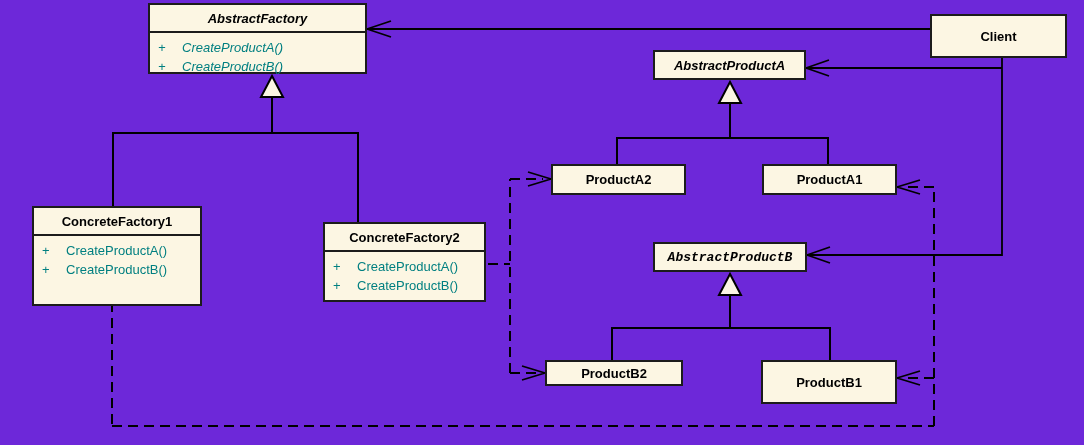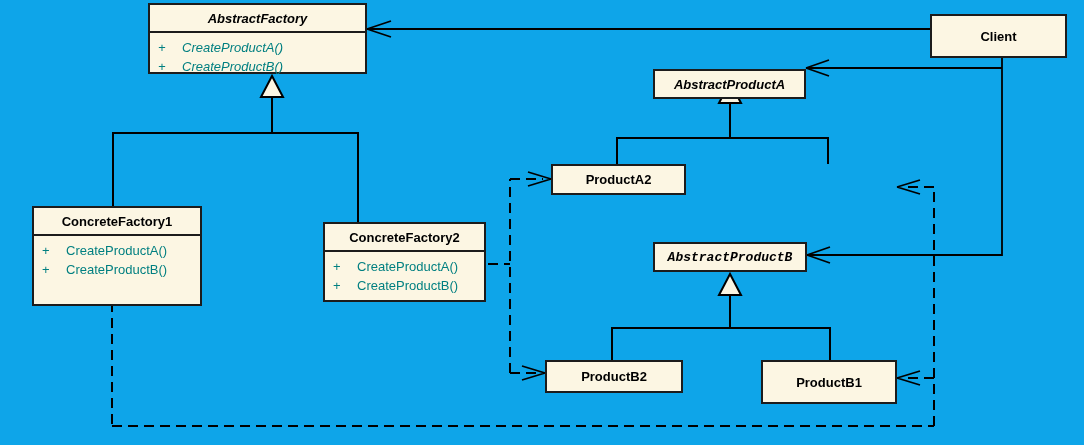--- a/index.html
+++ b/index.html
@@ -1,19 +1,19 @@
 <!DOCTYPE html>
 <html><head>
 <meta charset="utf-8">
 <style>
   html,body{margin:0;padding:0;background:#ffffff;}
   .canvas{
     position:relative;
     width:1084px;height:445px;
-    background:#0ea5e9;
+    background:#6d28d9;
     font-family:"Liberation Sans","DejaVu Sans",sans-serif;
     overflow:hidden;
   }
   svg.connectors{position:absolute;left:0;top:0;z-index:0;}
   .uml-box{
     position:absolute;
     box-sizing:border-box;
     background:#fcf6e3;
     border:2px solid #1c1c1c;
     z-index:1;
@@ -106,28 +106,31 @@
         <span class="vis">+</span>
         <span>CreateProductB()</span>
       </div>
     </div>
   </div>
 
   <div class="uml-box" style="left:930px;top:14px;width:137px;height:44px;">
     <div class="uml-title">Client</div>
   </div>
 
-  <div class="uml-box" style="left:653px;top:50px;width:153px;height:30px;margin-top:19px;">
+  <div class="uml-box" style="left:653px;top:50px;width:153px;height:30px;">
     <div class="uml-title abstract-name">AbstractProductA</div>
   </div>
 
   <div class="uml-box" style="left:551px;top:164px;width:135px;height:31px;">
     <div class="uml-title">ProductA2</div>
   </div>
 
+  <div class="uml-box" style="left:762px;top:164px;width:135px;height:31px;">
+    <div class="uml-title">ProductA1</div>
+  </div>
 
   <div class="uml-box uml-class" style="left:32px;top:206px;width:170px;height:100px;">
     <div class="uml-title">ConcreteFactory1</div>
     <div class="uml-methods">
       <div class="method-row">
         <span class="vis">+</span>
         <span>CreateProductA()</span>
       </div>
       <div class="method-row">
         <span class="vis">+</span>
@@ -147,21 +150,21 @@
         <span class="vis">+</span>
         <span>CreateProductB()</span>
       </div>
     </div>
   </div>
 
   <div class="uml-box" style="left:653px;top:242px;width:154px;height:30px;font-family:Liberation Mono, monospace;">
     <div class="uml-title abstract-name">AbstractProductB</div>
   </div>
 
-  <div class="uml-box" style="left:545px;top:360px;width:138px;height:33px;">
+  <div class="uml-box" style="left:545px;top:360px;width:138px;height:26px;">
     <div class="uml-title">ProductB2</div>
   </div>
 
   <div class="uml-box" style="left:761px;top:360px;width:136px;height:44px;text-align:right;">
     <div class="uml-title">ProductB1</div>
   </div>
 
 </div>
 
 </body></html>

